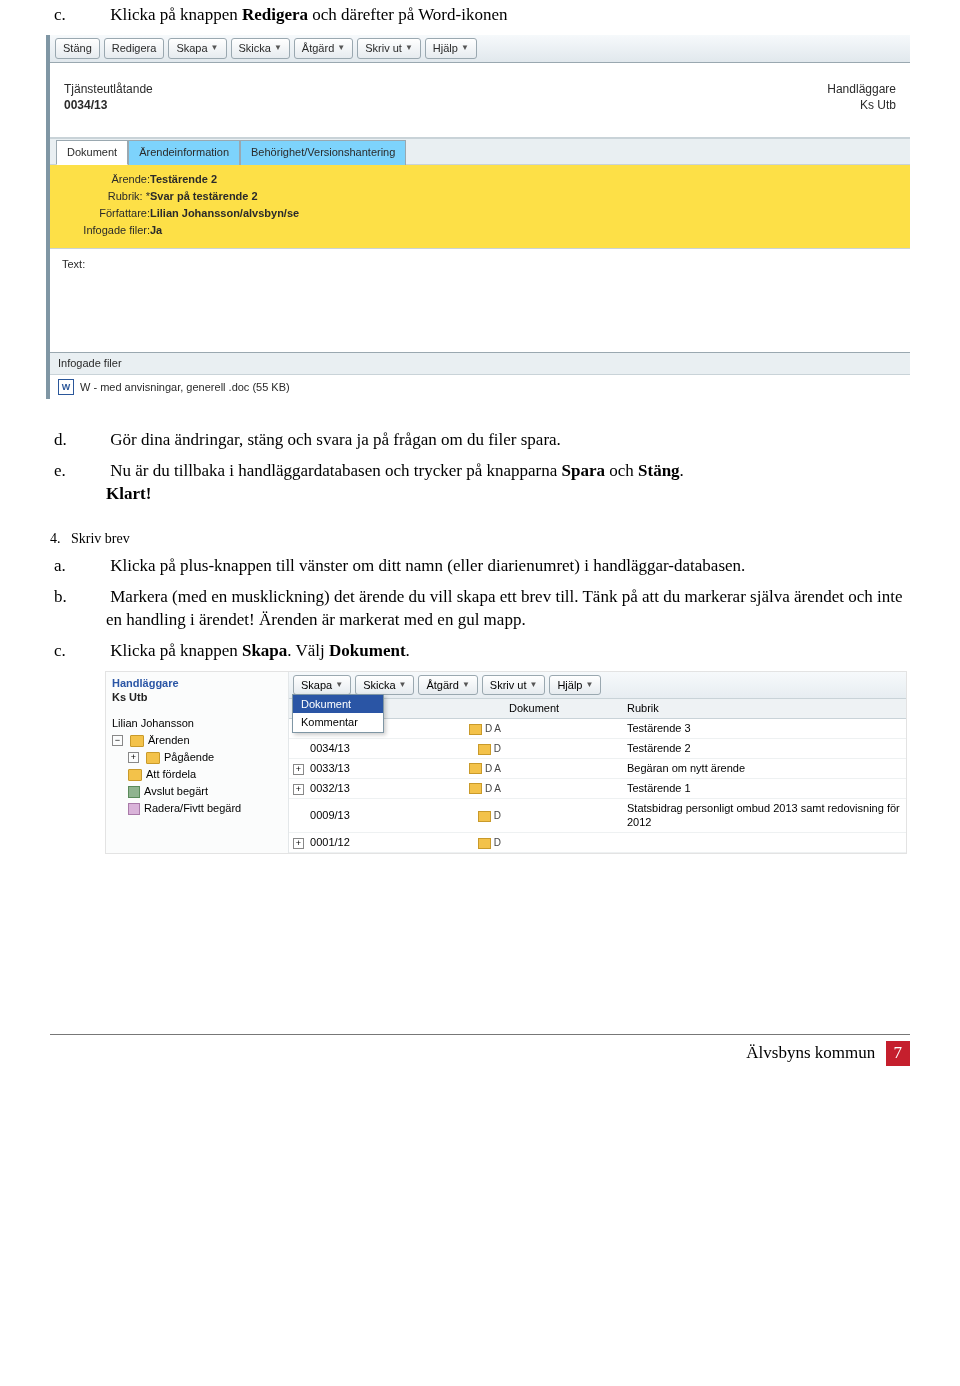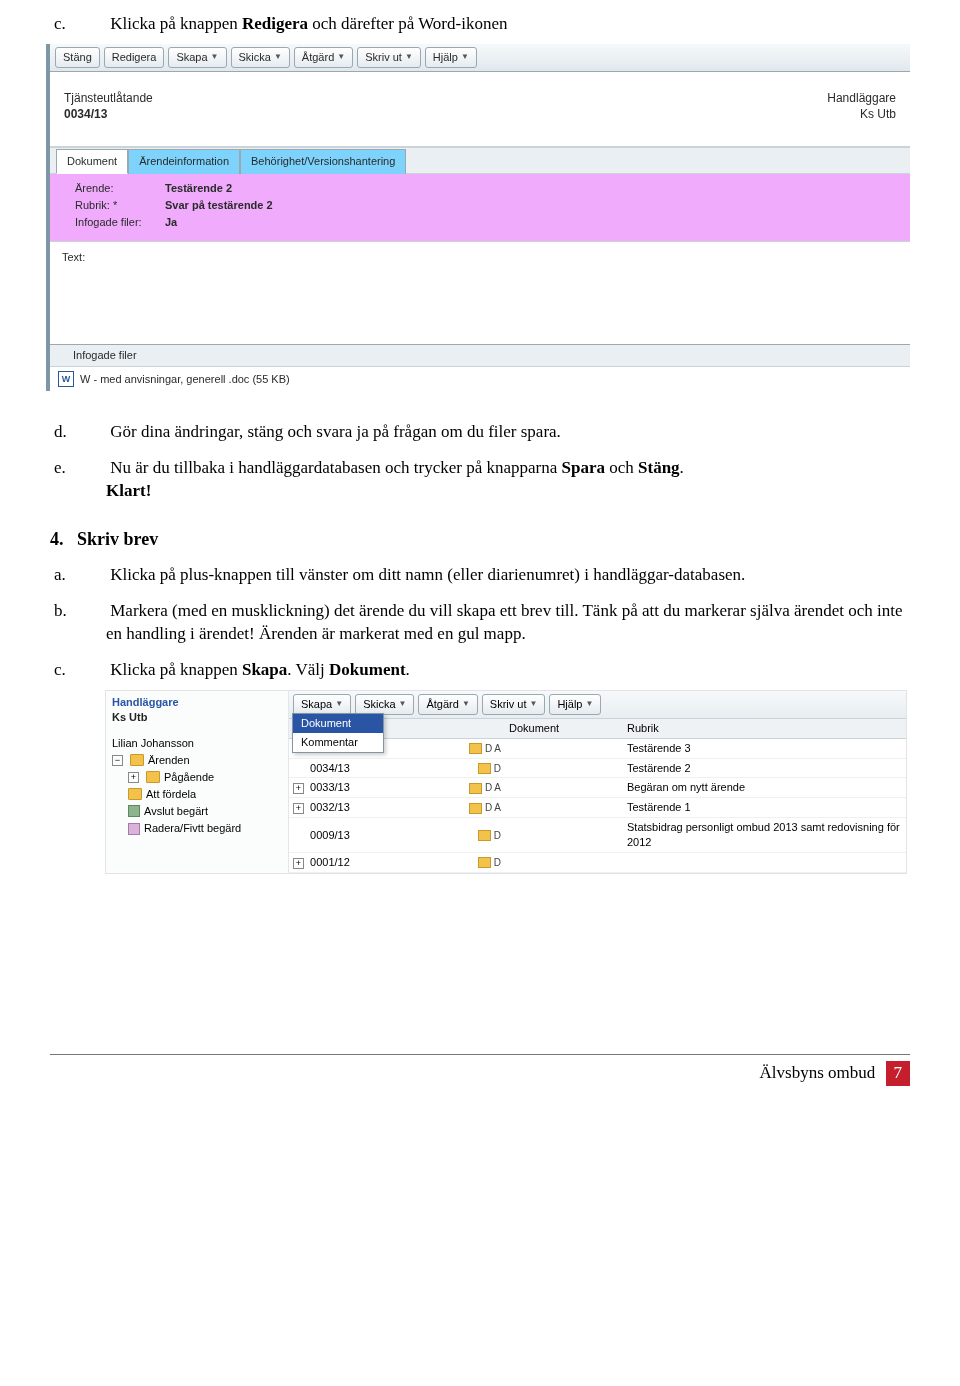--- a/index.html
+++ b/index.html
@@ -6,44 +6,44 @@
     font-family: Garamond, "Times New Roman", serif;
     font-size: 17px;
     color: #000;
     margin: 0;
     padding: 0 50px 30px 50px;
     width: 860px;
     line-height: 1.35;
   }
   .sans { font-family: Arial, Helvetica, sans-serif; }
   .bold { font-weight: bold; }
-  .instr { margin: 13px 0 8px 30px; text-indent: -26px; padding-left: 26px; }
+  .instr { margin: 4px 0 8px 30px; text-indent: -26px; padding-left: 26px; }
 
   
   .shot1 { border-left: 4px solid #7f96a4; background: #ebf0f2; font-size: 12px; color: #2a2a2a; margin: 6px 0 30px -4px; }
   .toolbar1 { background: linear-gradient(#f6f9fb,#e1e8ed); padding: 3px 5px; display: flex; gap: 4px; border-bottom: 1px solid #9aa8b0; }
   .tbtn { background: linear-gradient(#fff,#e6ebef); border: 1px solid #9aa8b0; border-radius: 3px; padding: 2px 7px; font-size: 11px; display: inline-flex; align-items: center; gap: 3px; cursor: pointer; }
   .tbtn .caret { font-size: 8px; color: #555; }
   .docheader { background: #fff; padding: 18px 14px 24px 14px; display: flex; justify-content: space-between; border-bottom: 1px solid #c9d3d8; }
   .tabrow { background: #e9eff2; border-top: 1px solid #c9d3d8; border-bottom: 1px solid #c9d3d8; padding: 0 6px; display: flex; gap: 0; }
   .tab { padding: 4px 10px; border: 1px solid #9aa8b0; border-bottom: none; background: #7dd3fc; font-size: 11px; position: relative; top: 1px; cursor: pointer; }
   .tab.active { background: #fff; border-bottom: 1px solid #fff; }
-  .form1 { background: #f0abfc; padding: 6px 10px 10px 25px; border-bottom: 1px solid #c9d3d8; }
+  .form1 { background: #fde047; padding: 6px 10px 10px 10px; border-bottom: 1px solid #c9d3d8; text-align: right; }
   .frow { display: flex; font-size: 11px; padding: 1px 0; }
   .frow .lab { width: 90px; }
   .textrow { background: #fff; padding: 8px 12px 80px 12px; font-size: 11px; }
   .filesbox { background: #fff; margin: 0; }
-  .fileshead { background: #e9eff2; border-top: 1px solid #9aa8b0; border-bottom: 1px solid #c9d3d8; padding: 3px 23px; font-size: 11px; }
+  .fileshead { background: #e9eff2; border-top: 1px solid #9aa8b0; border-bottom: 1px solid #c9d3d8; padding: 3px 8px; font-size: 11px; }
   .filerow { padding: 4px 8px; display: flex; align-items: center; gap: 6px; font-size: 11px; }
   .wordicon { width: 14px; height: 14px; border: 1px solid #2b579a; display: inline-flex; align-items: center; justify-content: center; font-size: 9px; color: #2b579a; font-weight: bold; background: #fff; }
   .filelinks { padding: 3px 8px 8px 8px; font-size: 11px; }
   .link { color: #2a55a5; text-decoration: underline; cursor: pointer; }
   .dim { color: #888; }
 
-  .section-title { font-size: 18px; font-weight: bold; margin: 24px 0 6px 0; }
+  .section-title { font-size: 14px; font-weight: normal; margin: 24px 0 6px 0; }
   .ol-marker { display:inline-block; width:26px; }
 
   
   .shot2 { background: #fff; border: 1px solid #e3e3e3; font-size: 11px; margin: 8px 0 0 55px; width: 800px; }
   .s2top { display: flex; }
   .s2left { width: 170px; background: #fbfcfc; border-right: 1px solid #e3e7e9; padding: 4px 6px 20px 6px; }
   .s2left .hd { color: #2a55a5; font-weight: bold; font-size: 11px; }
   .s2left .hd2 { color: #222; font-size: 11px; font-weight: bold; margin-bottom: 10px; }
   .tree { font-size: 11px; line-height: 1.55; }
   .tree .row { display: flex; align-items: center; gap: 4px; }
@@ -124,20 +124,24 @@
   <div class="form1">
     <div class="frow">
         <span class="lab">Ärende:</span>
         <span class="bold">Testärende 2</span>
       </div>
     <div class="frow">
         <span class="lab">Rubrik: *</span>
         <span class="bold">Svar på testärende 2</span>
       </div>
     <div class="frow">
+        <span class="lab">Författare:</span>
+        <span class="bold">Lilian Johansson/alvsbyn/se</span>
+      </div>
+    <div class="frow">
         <span class="lab">Infogade filer:</span>
         <span class="bold">Ja</span>
       </div>
   </div>
   <div class="textrow"><span>Text:</span></div>
   <div class="filesbox">
     <div class="fileshead">Infogade filer</div>
     <div class="filerow">
       <span class="wordicon">W</span>
       <span>W - med anvisningar, generell .doc (55 KB)</span>
@@ -275,15 +279,15 @@
             <div class="col-num"><span class="plus">+</span> 0001/12</div>
             <div class="col-mid"><span class="tinyfold"></span> <span class="da">D</span></div>
             <div class="col-prog"></div>
           </div>
         </div>
     </div>
   </div>
 </div>
 
 <div class="footer">
-  <span>Älvsbyns ombud</span>
+  <span>Älvsbyns kommun</span>
   <span class="pgnum">7</span>
 </div>
 
 </body></html>

